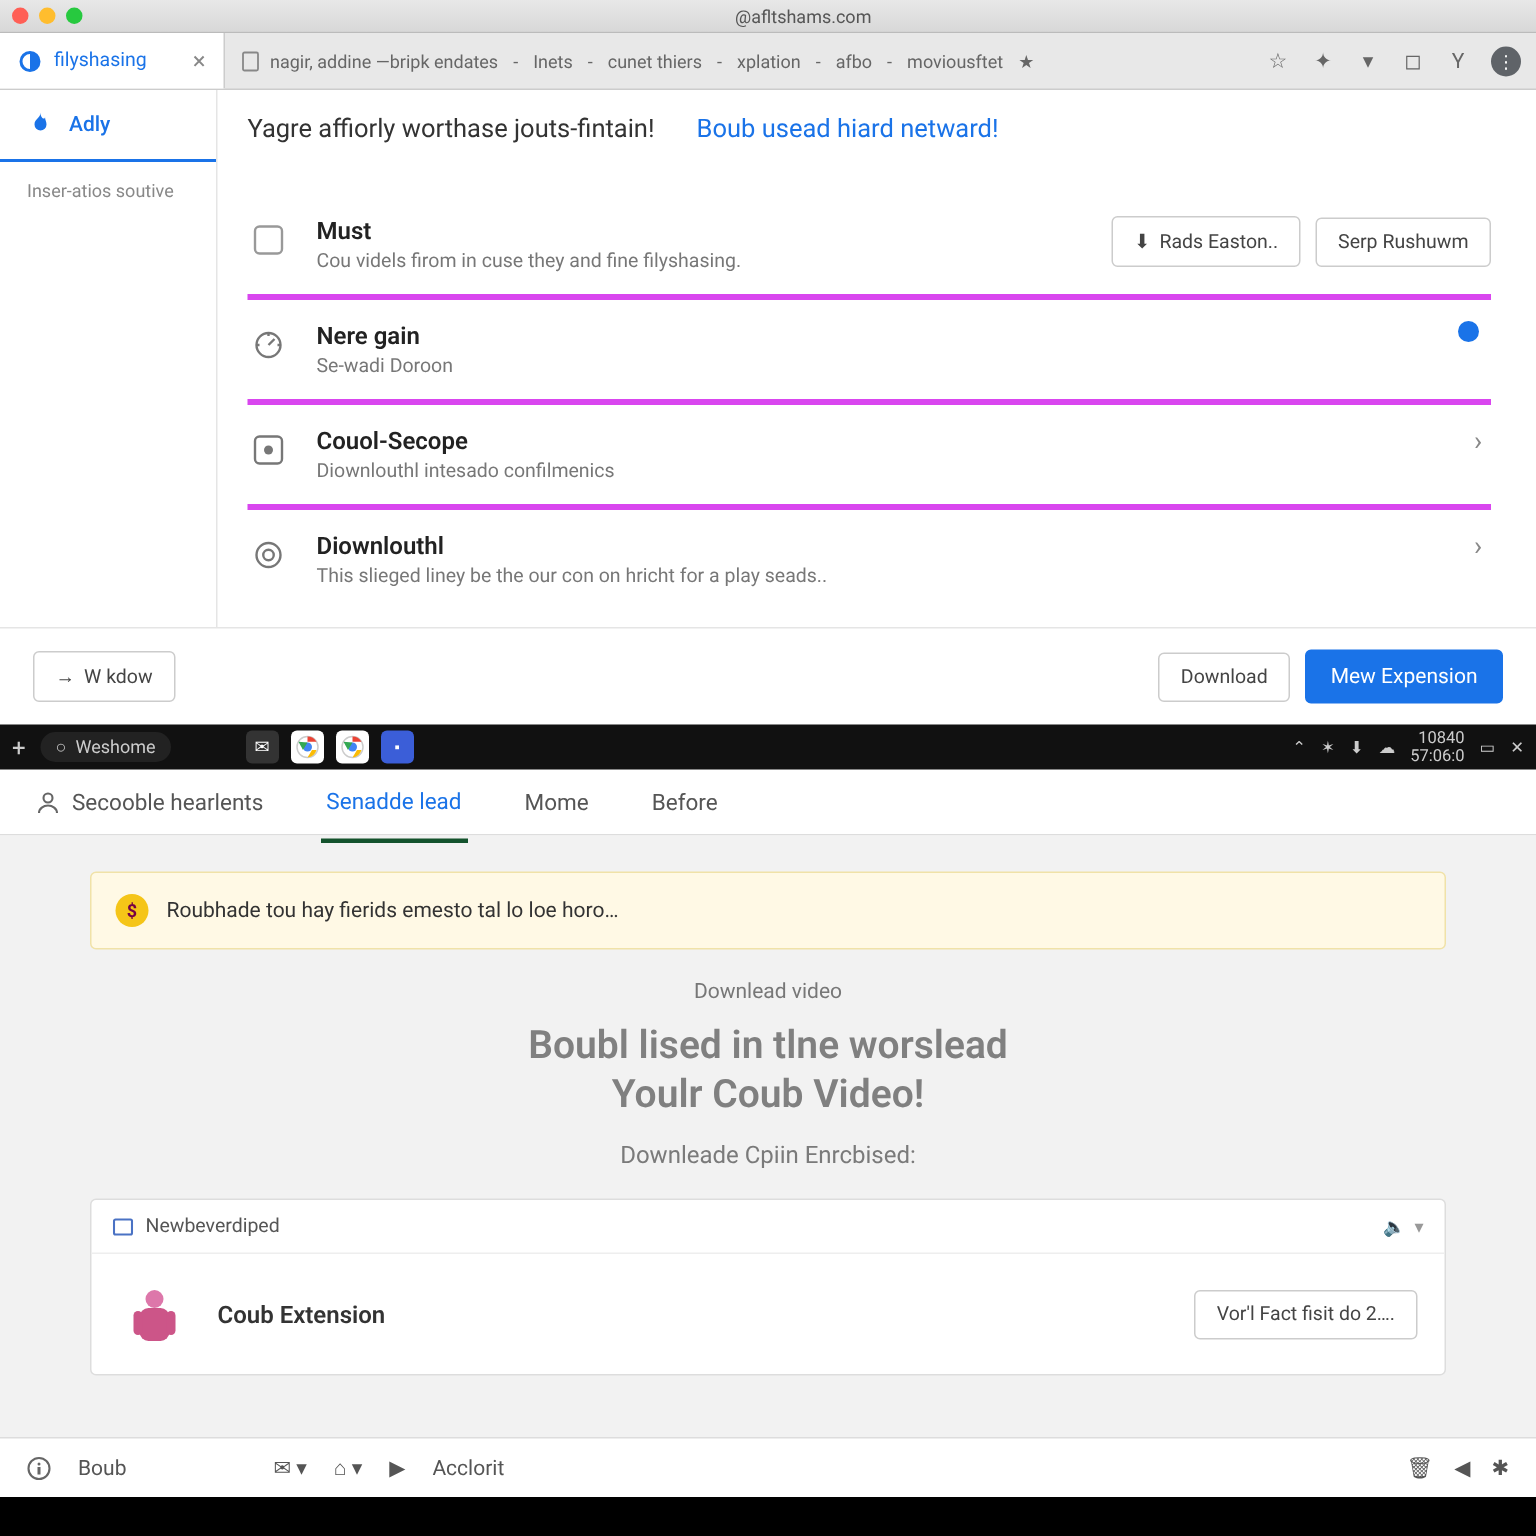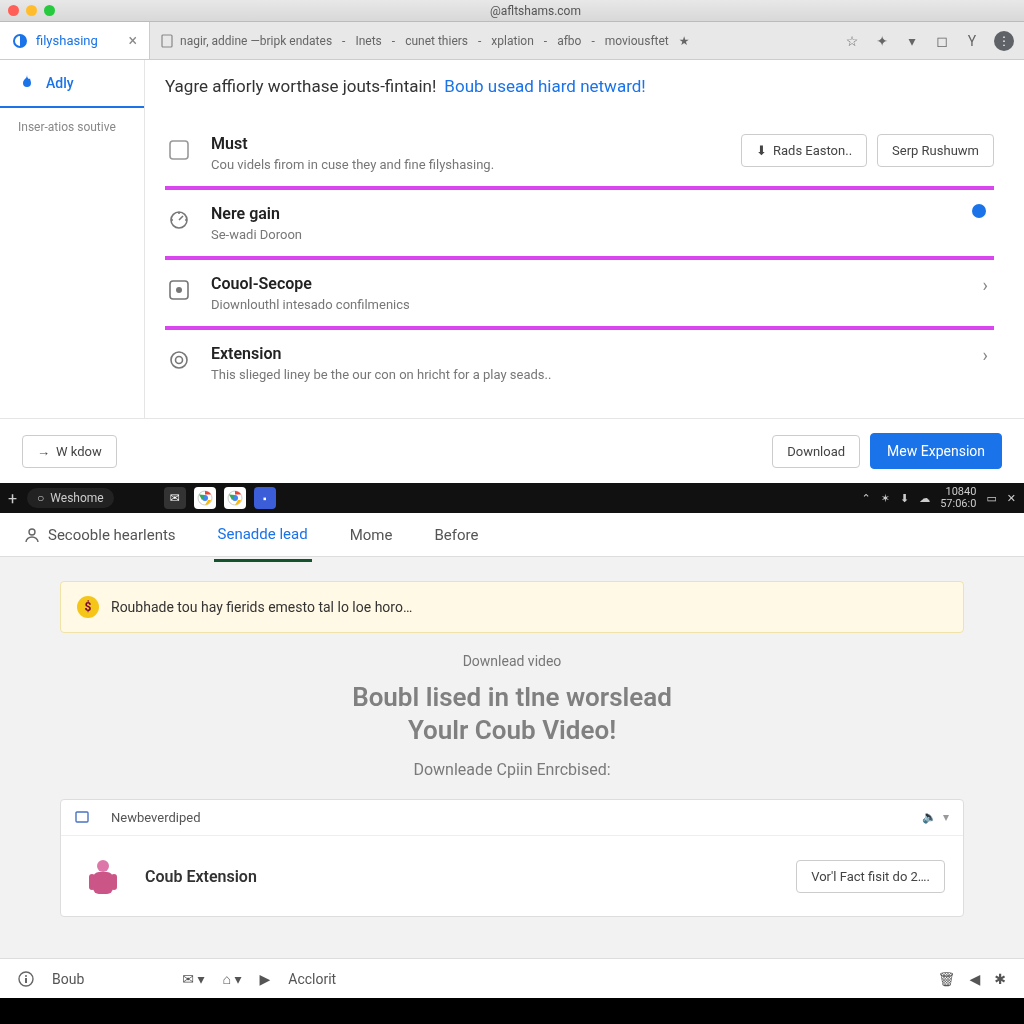--- a/index.html
+++ b/index.html
@@ -31,21 +31,21 @@
 
 
 .maingrid { display: flex; height: 358px; }
 .sidebar { width: 145px; border-right: 1px solid #e5e5e5; }
 .side-item { padding: 14px 18px; display: flex; gap: 10px; align-items: center; }
 .side-item.active { border-bottom: 2px solid #1a73e8; }
 .side-item.active .side-label { color: #1a73e8; font-weight: 500; }
 .side-sub { padding: 10px 18px; font-size: 12px; color: #888; line-height: 1.5; }
 
 .content { flex: 1; padding: 16px 30px 0 20px; }
-.heading-row { display: flex; align-items: flex-start; gap: 8px; margin-bottom: 24px; }
+.heading-row { display: flex; align-items: flex-start; gap: 28px; margin-bottom: 34px; }
 .heading-dark { font-size: 17px; color: #333; }
 .heading-blue { font-size: 17px; color: #1a73e8; }
 
 .list-row { display: flex; align-items: flex-start; padding: 14px 0; border-bottom: 4px solid #d946ef; gap: 18px; }
 .list-row:last-of-type { border-bottom: none; }
 .row-icon { width: 28px; height: 28px; display: flex; align-items: center; justify-content: center; color: #777; flex-shrink: 0; margin-top: 2px; }
 .row-body { flex: 1; }
 .row-title { font-size: 16px; font-weight: 600; color: #222; margin-bottom: 4px; }
 .row-desc { font-size: 13px; color: #777; }
 .row-actions { display: flex; gap: 10px; align-items: center; }
@@ -72,21 +72,21 @@
 
 
 .panel { background: #f2f2f2; padding: 24px 60px 20px; height: 420px; }
 .alert { background: #fff9e5; border: 1px solid #f0e2a8; border-radius: 4px; padding: 14px 16px; display: flex; align-items: center; gap: 12px; margin-bottom: 20px; }
 .alert-icon { width: 22px; height: 22px; border-radius: 50%; background: #f5c518; display: flex; align-items: center; justify-content: center; font-size: 12px; color: #704; font-weight: bold; }
 .center-text { text-align: center; color: #777; font-size: 14px; margin-bottom: 12px; }
 .big-head { text-align: center; font-size: 26px; font-weight: 600; color: #808080; line-height: 1.25; margin-bottom: 14px; }
 .sub-head { text-align: center; font-size: 16px; color: #7a7a7a; margin-bottom: 20px; }
 
 .card { background: #fff; border: 1px solid #ddd; border-radius: 4px; }
-.card-head { padding: 10px 14px; border-bottom: 1px solid #eee; display: flex; align-items: flex-start; gap: 22px; font-size: 13px; color: #555; }
+.card-head { padding: 10px 14px; border-bottom: 1px solid #eee; display: flex; align-items: center; gap: 8px; font-size: 13px; color: #555; }
 .card-head .right-icons { margin-left: auto; color: #999; font-size: 12px; display: flex; gap: 6px; }
 .card-body { padding: 16px 18px; display: flex; align-items: center; gap: 18px; }
 .avatar { width: 48px; height: 48px; }
 .card-title { font-size: 16px; font-weight: 600; color: #333; flex: 1; }
 
 
 .statusbar { height: 40px; border-top: 1px solid #ddd; display: flex; align-items: center; padding: 0 18px; gap: 18px; color: #555; background: #fff; position: absolute; bottom: 26px; left: 0; right: 0; }
 .statusbar .right { margin-left: auto; display: flex; gap: 14px; }
 .footerstrip { position: absolute; bottom: 0; left: 0; right: 0; height: 26px; background: #000; }
 
@@ -219,21 +219,21 @@
     </div>
 
     <div class="list-row">
       <div class="row-icon">
         <svg width="22" height="22" viewBox="0 0 22 22">
             <circle cx="11" cy="11" r="8" fill="none" stroke="#777" stroke-width="1.6"></circle>
             <circle cx="11" cy="11" r="3.5" fill="none" stroke="#777" stroke-width="1.6"></circle>
           </svg>
       </div>
       <div class="row-body">
-        <div class="row-title">Extension</div>
+        <div class="row-title">Diownlouthl</div>
         <div class="row-desc">This slieged liney be the our con on hricht for a play seads..</div>
       </div>
       <div class="row-actions">
           <span class="chev">›</span>
         </div>
     </div>
   </div>
 </div>
 
 <div class="footer-actions">

